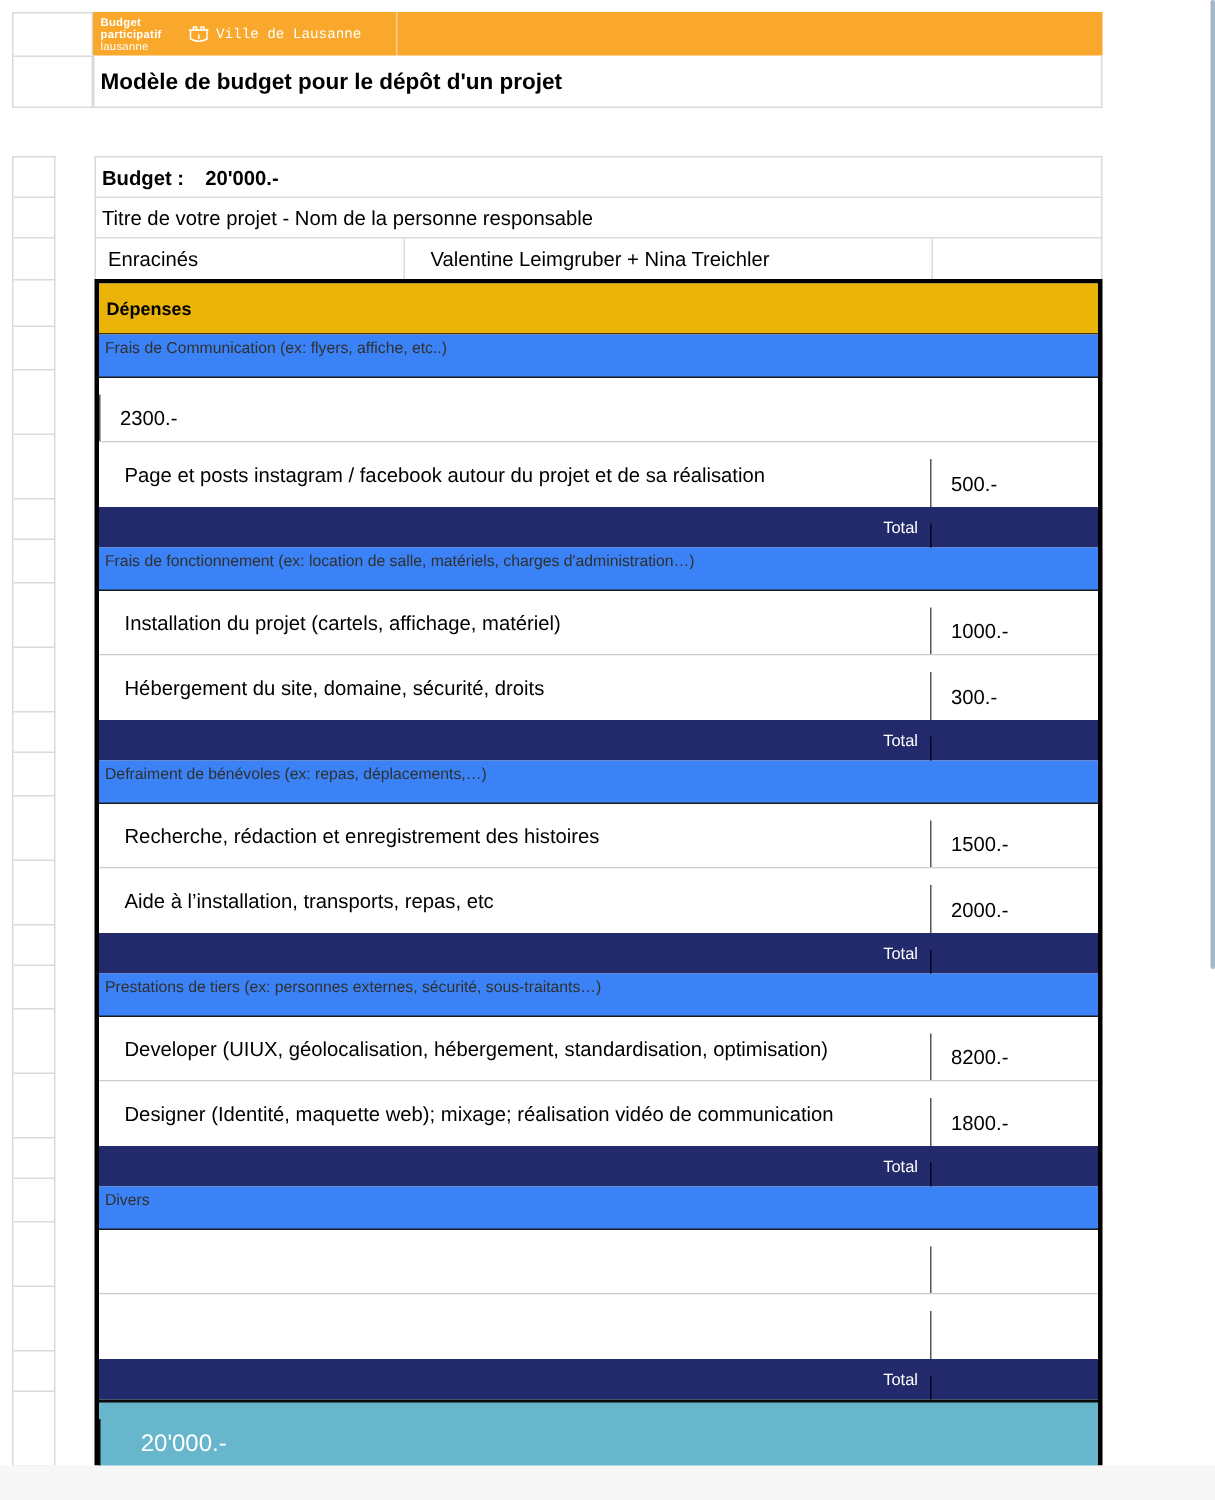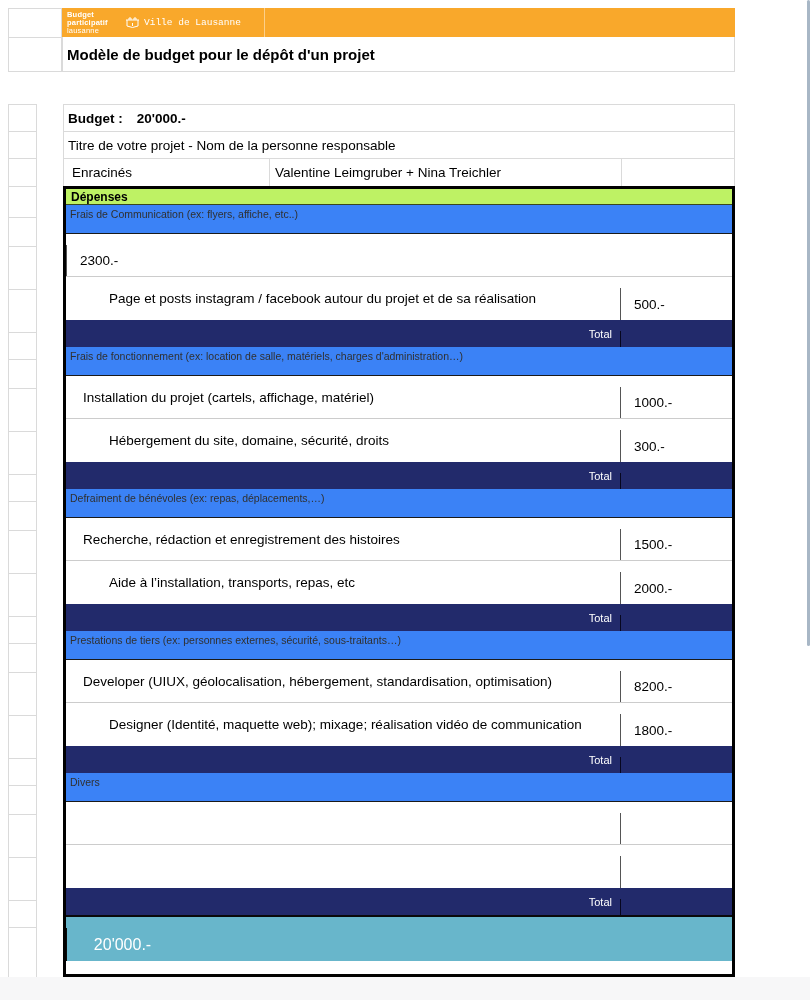--- a/index.html
+++ b/index.html
@@ -36,38 +36,38 @@
   .head{position:absolute;left:63px;top:104px;width:672px;box-sizing:border-box;}
   .hrow{box-sizing:border-box;border:1px solid #dadada;border-bottom:none;display:flex;align-items:center;background:#fff;}
   .hrow.r1{height:27px;}
   .hrow.r2{height:27px;}
   .hrow.r3{height:28px;padding:0;}
   .hrow .lbl{font-size:13.5px;color:#000;}
   .hrow.r1 .lbl{font-weight:bold;padding-left:4px;}
   .hrow.r1 .val{font-weight:bold;font-size:13.5px;margin-left:14px;}
   .hrow.r2 .lbl{padding-left:4px;}
   .c-name{width:205px;height:100%;box-sizing:border-box;display:flex;align-items:center;padding-left:8px;font-size:13.5px;}
-  .c-resp{width:352px;height:100%;box-sizing:border-box;border-left:1px solid #dadada;display:flex;align-items:center;padding-left:5px;font-size:13.5px;}
+  .c-resp{width:352px;height:100%;box-sizing:border-box;border-left:1px solid #dadada;display:flex;align-items:center;padding-left:17px;font-size:13.5px;}
   .c-empty{flex:1;height:100%;box-sizing:border-box;border-left:1px solid #dadada;}
 
   
   .xtable{position:absolute;left:63px;top:186px;width:672px;height:791px;box-sizing:border-box;
     border:3px solid #000;background:#fff;}
   .xrow{display:flex;box-sizing:border-box;}
   .cell-desc{flex:1;display:flex;align-items:center;box-sizing:border-box;min-width:0;}
   .cell-amt{width:112px;box-sizing:border-box;border-left:1px solid #141414;display:flex;align-items:center;margin-top:11px;}
 
-  .row-depenses{height:16px;background:#bef264;border-bottom:1px solid rgba(0,0,0,.7);}
+  .row-depenses{height:34px;background:#eab308;border-bottom:1px solid rgba(0,0,0,.7);}
   .row-depenses .cell-desc{font-weight:bold;font-size:12px;color:#000;padding-left:5px;}
 
   .row-sechead{height:29px;background:#3b82f6;border-bottom:1px solid #1a1a1a;flex-direction:column;}
   .row-sechead .cell-desc{font-size:10.5px;color:#303030;padding-left:4px;}
 
   .row-item{height:43px;background:#fff;border-bottom:1px solid #cccccc;}
-  .row-item.last{border-bottom:none;padding-left:26px;}
+  .row-item.last{border-bottom:none;}
   .row-item .cell-desc{font-size:13.5px;color:#000;padding-left:17px;}
   .row-item .cell-amt{font-size:13.5px;color:#000;padding-left:13px;border-left:1px solid #555;}
 
   .row-total{height:27px;background:#222A6B;}
   .row-total .cell-desc{justify-content:flex-end;padding-right:8px;font-size:11px;color:#ffffff;}
   .row-total .cell-amt{border-left:1px solid #06061f;}
 
   .row-grand{height:46px;background:#68B6CB;border-top:2px solid #0a0a0a;}
   .row-grand .cell-desc{flex-direction:column;align-items:flex-end;justify-content:center;
     padding-right:8px;color:#ffffff;font-weight:bold;font-size:10.5px;line-height:14px;text-align:right;}

